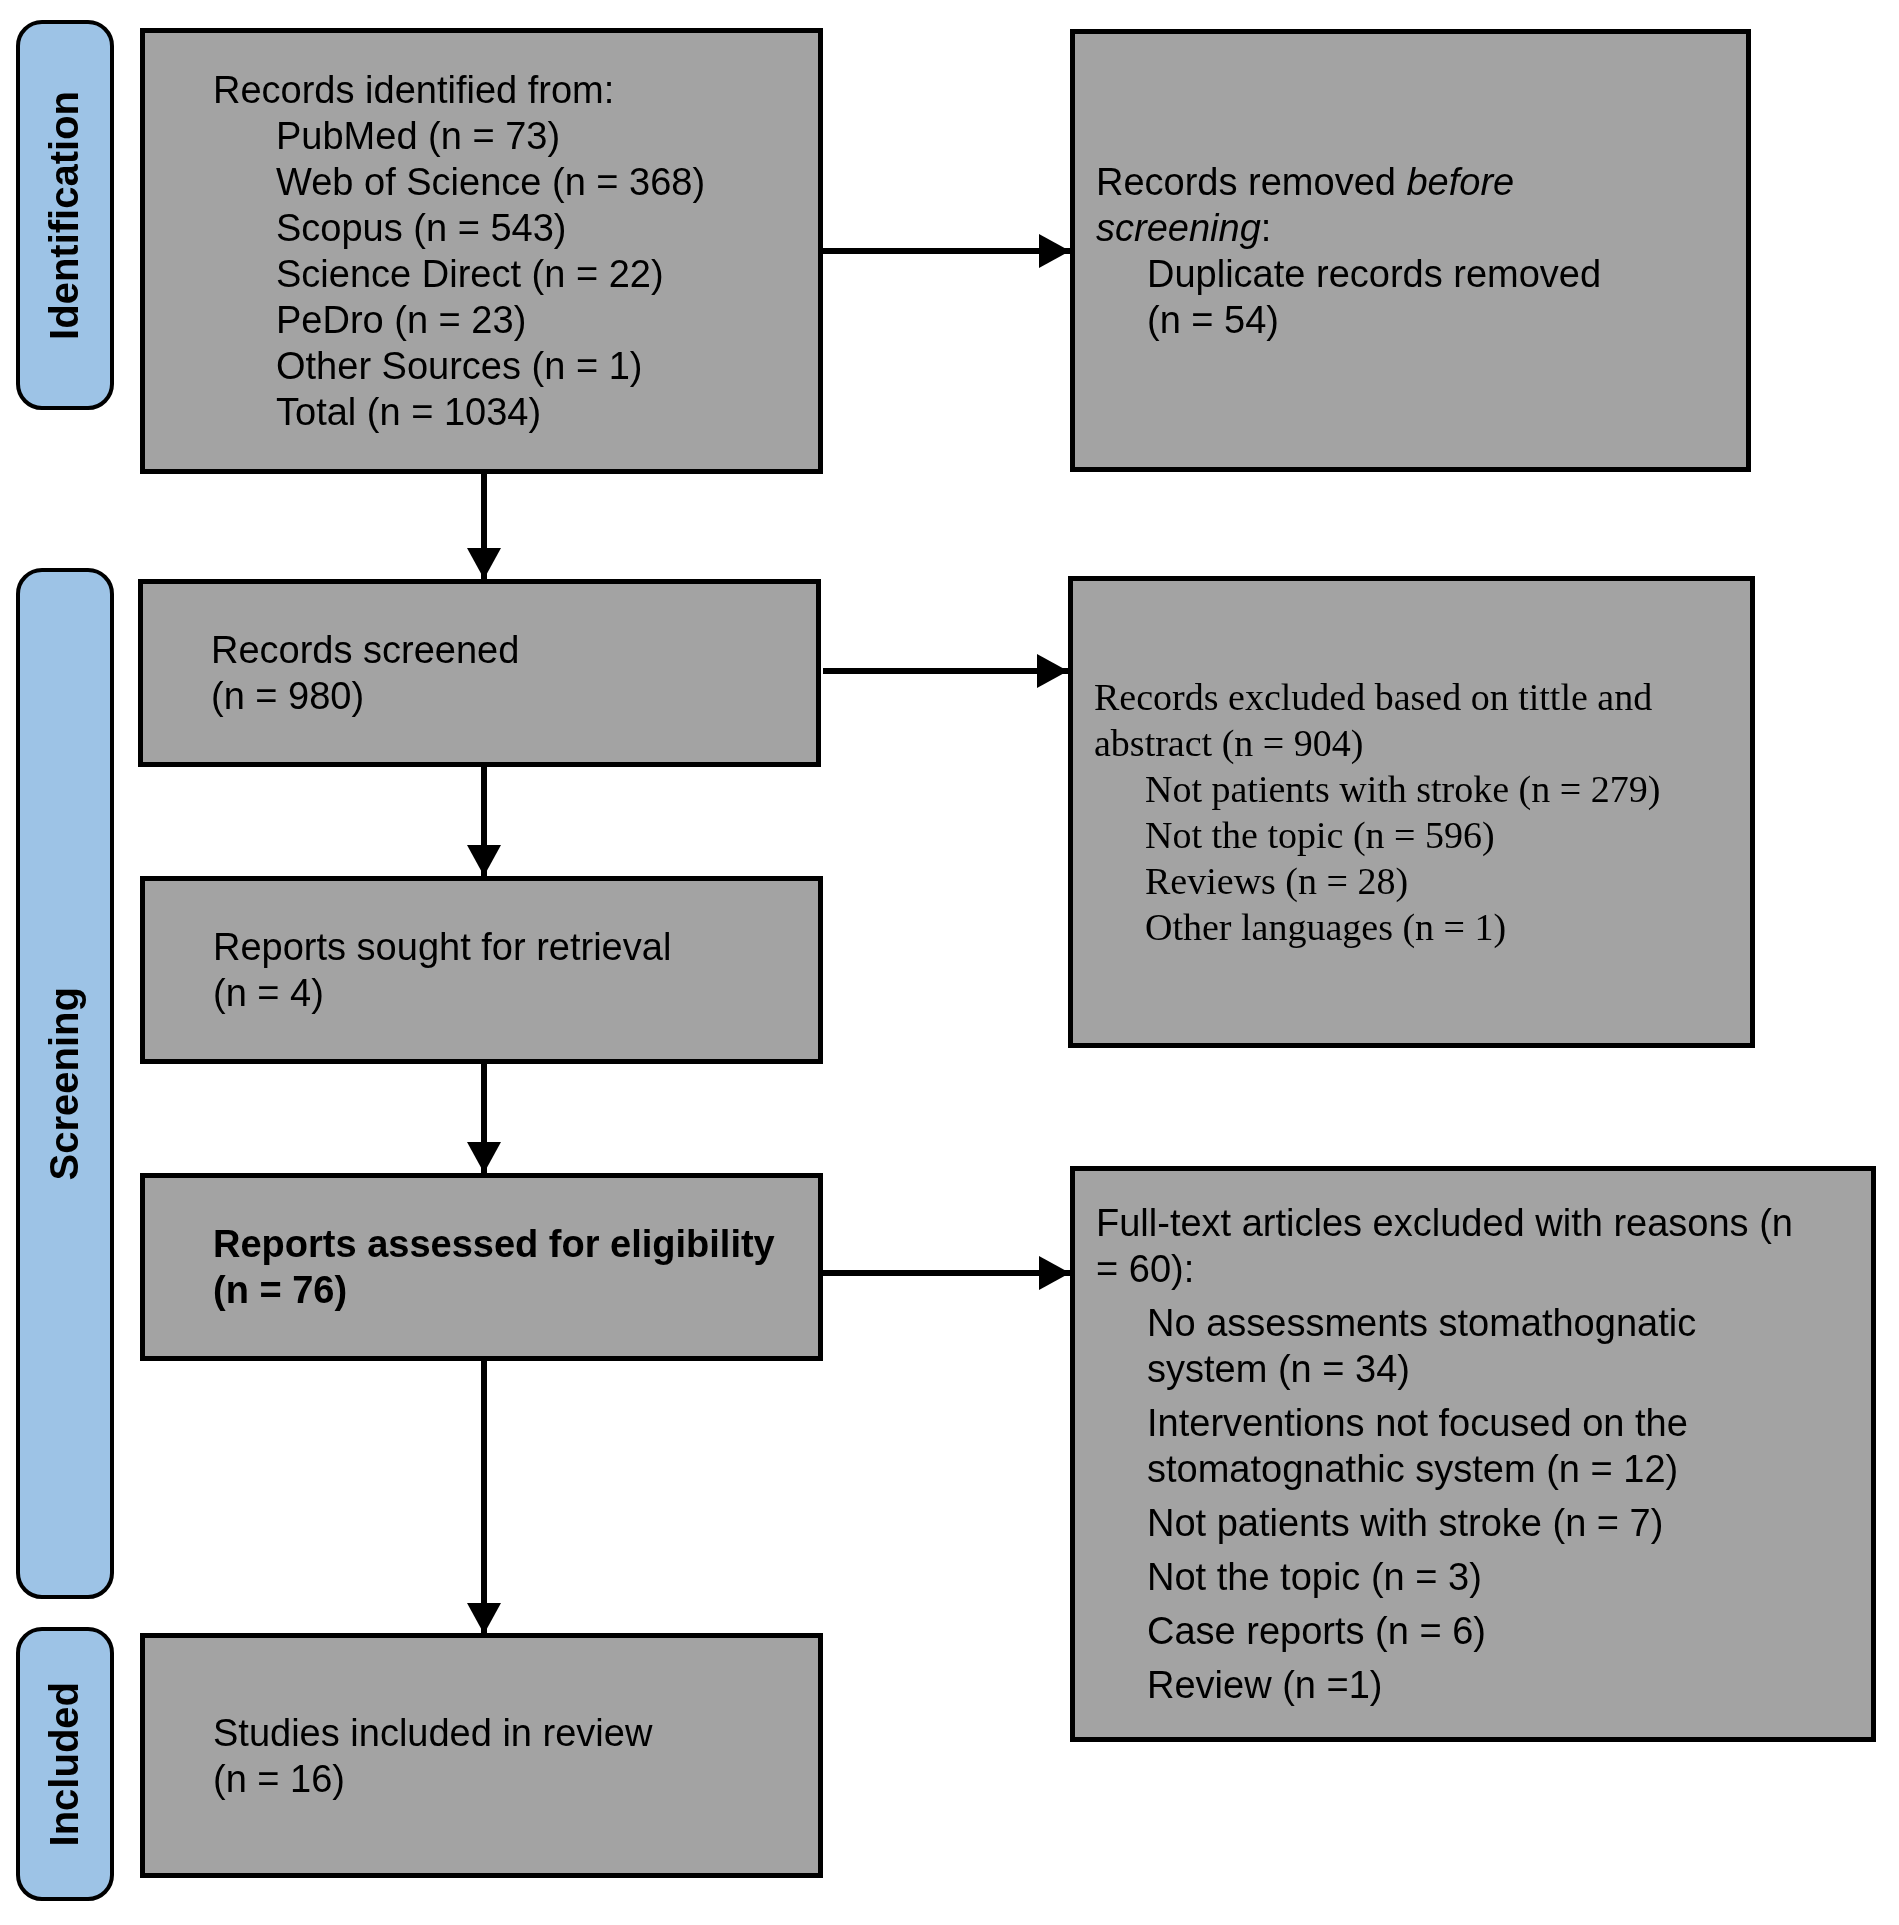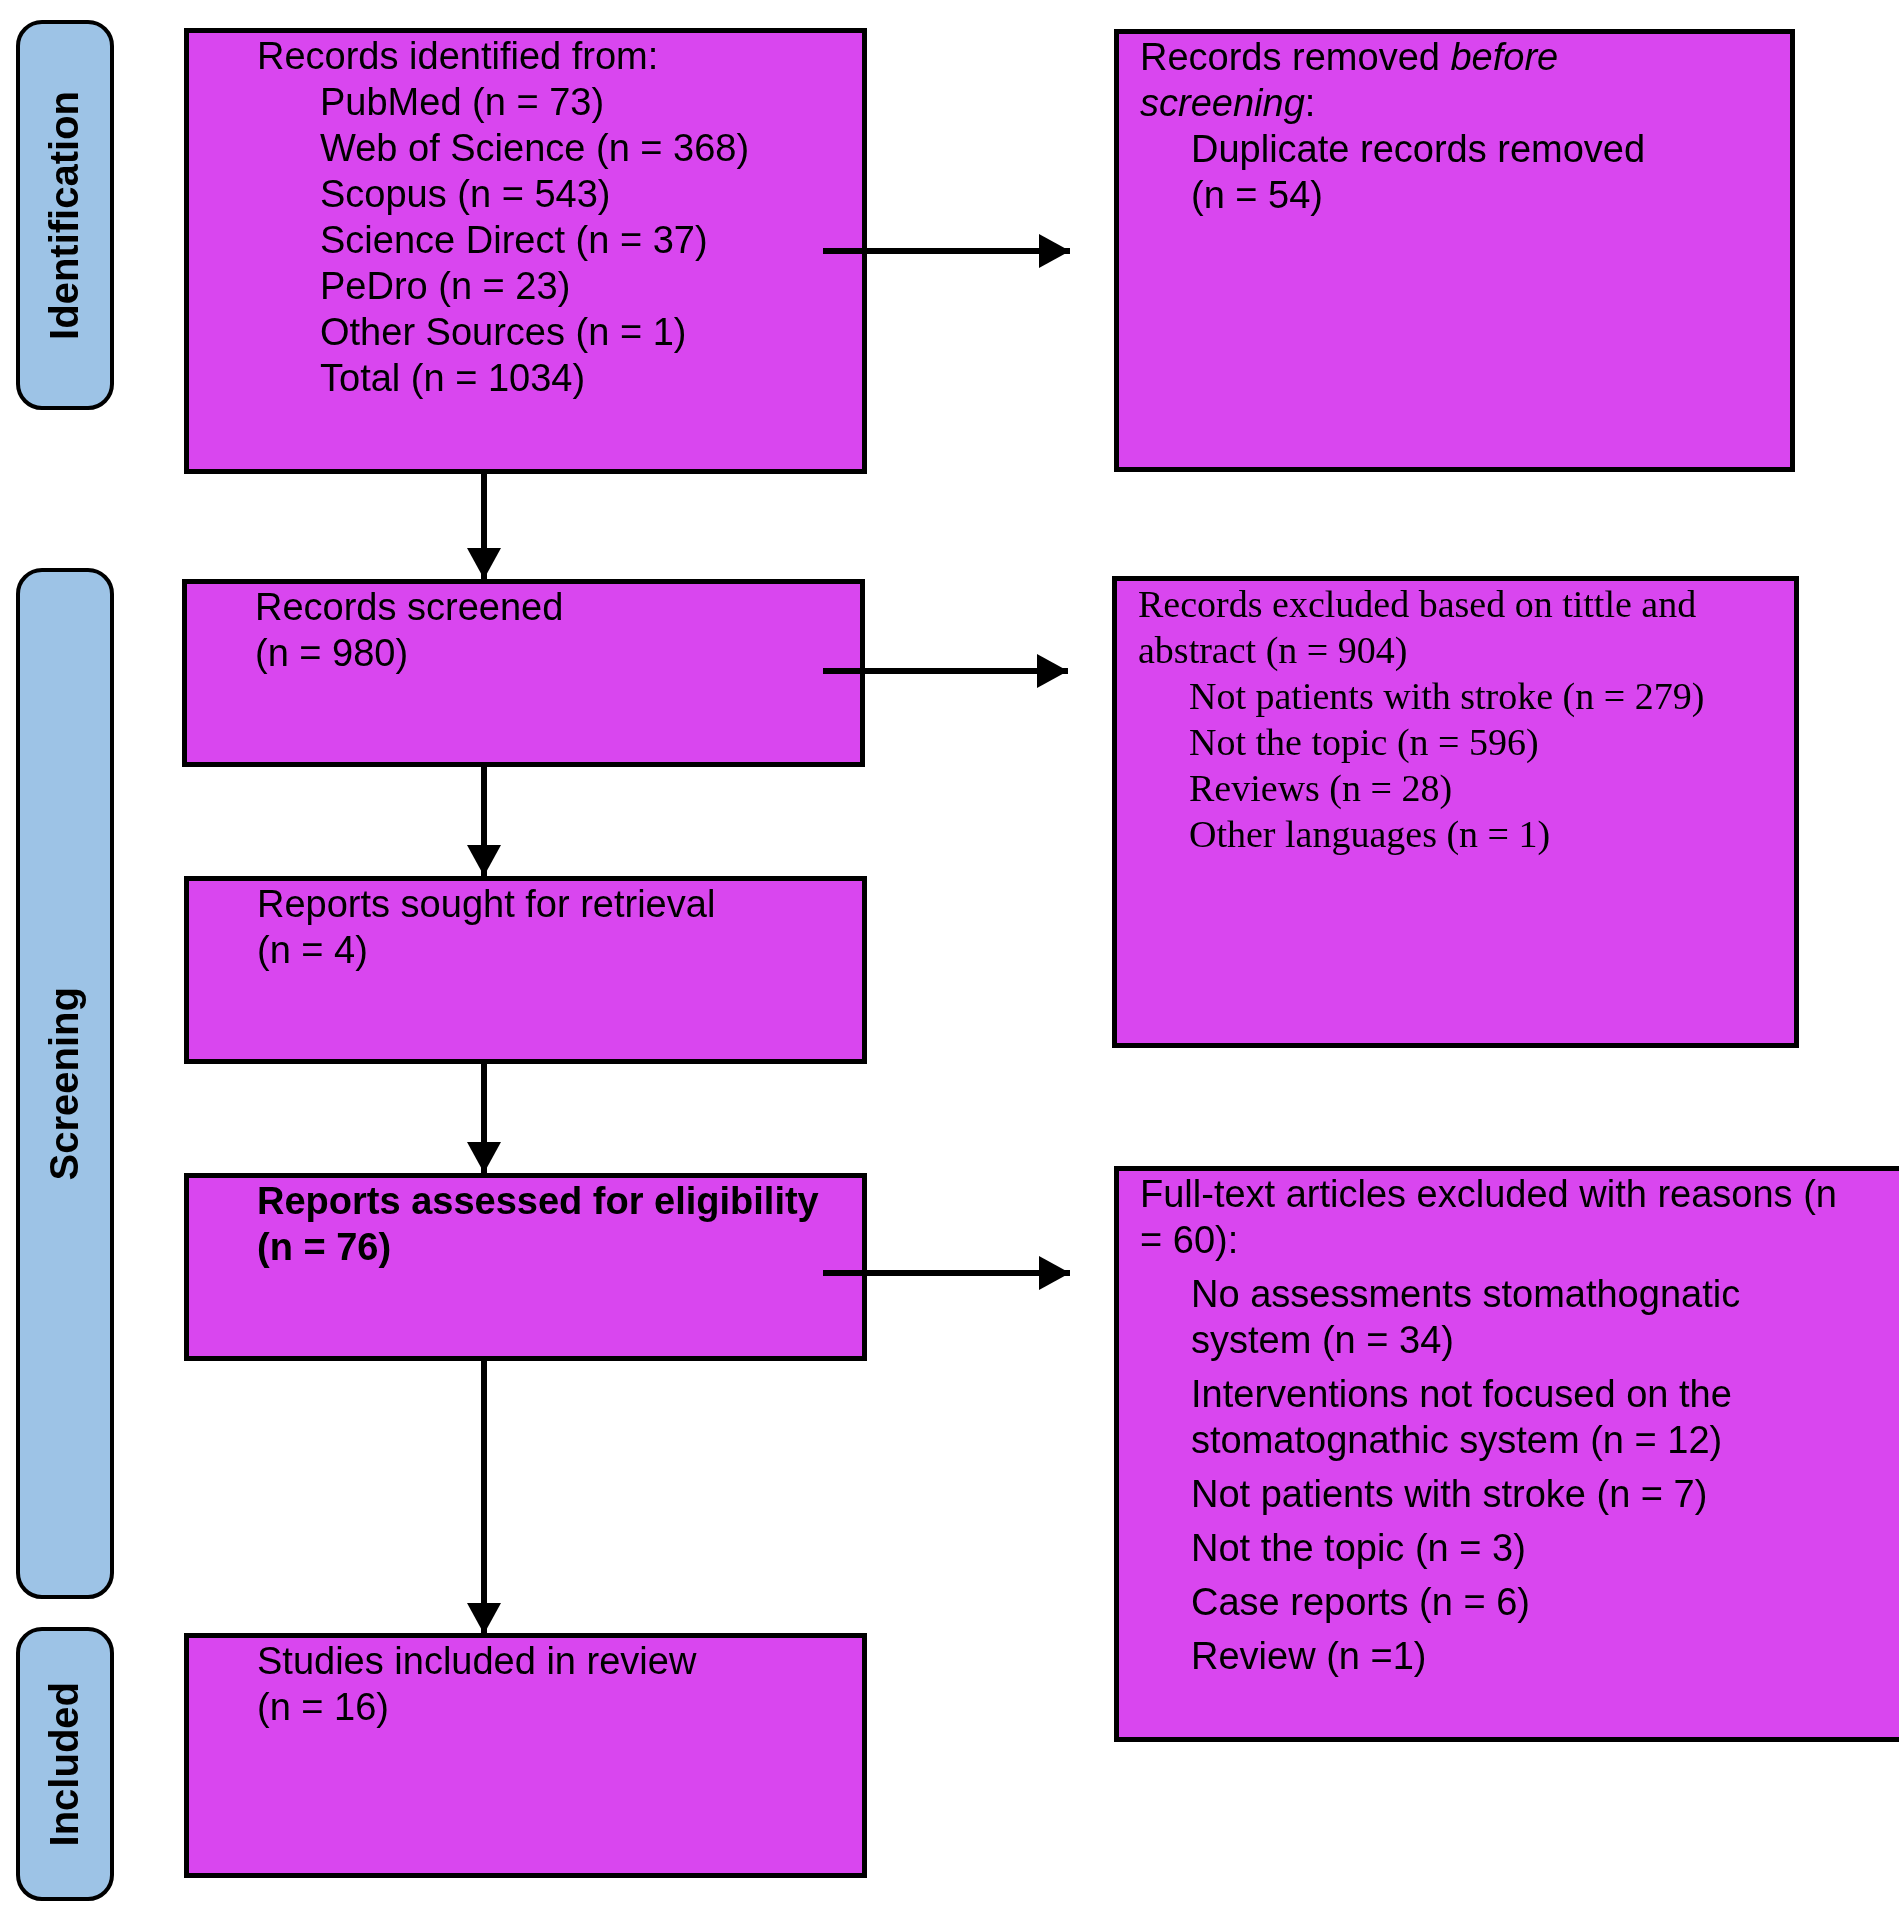--- a/index.html
+++ b/index.html
@@ -22,25 +22,25 @@
   .stage-text {
     writing-mode:vertical-rl;
     transform:rotate(180deg);
     font-weight:bold;
     font-size:40px;
     white-space:nowrap;
   }
   
   .box {
     position:absolute;
-    background:#d946ef;
+    background:#a3a3a3;
     border:5.2px solid #000;
     box-sizing:border-box;
-    display:flex; flex-direction:column; 
-    font-size:38px; line-height:46px;margin-left:44px;
+    display:flex; flex-direction:column; justify-content:center;
+    font-size:38px; line-height:46px;
   }
   .main-box { padding-left:68px; padding-right:17.5px; }
   .main-box .indent { padding-left:63px; }
   .side-box { padding-left:21px; }
   .side-box .indent { padding-left:51px; }
   
   .harrow {
     position:absolute; height:6.1px; background:#000;
   }
   .harrow::after {
@@ -76,21 +76,21 @@
   </div>
   <div class="stage" style="top:1627px; height:274px;">
     <span class="stage-text">Included</span>
   </div>
 
   <div class="box main-box" style="left:140px; top:28px; width:683px; height:446px;">
     <div>Records identified from:</div>
     <div class="indent">PubMed (n = 73)</div>
     <div class="indent">Web of Science (n = 368)</div>
     <div class="indent">Scopus (n = 543)</div>
-    <div class="indent">Science Direct (n = 37)</div>
+    <div class="indent">Science Direct (n = 22)</div>
     <div class="indent">PeDro (n = 23)</div>
     <div class="indent">Other Sources (n = 1)</div>
     <div class="indent">Total (n = 1034)</div>
   </div>
 
   <div class="box side-box" style="left:1070px; top:29px; width:681px; height:443px; padding-right:122px;">
     <div><span>Records removed </span><i>before screening</i><span>:</span></div>
     <div class="indent">Duplicate records removed (n = 54)</div>
   </div>
 

